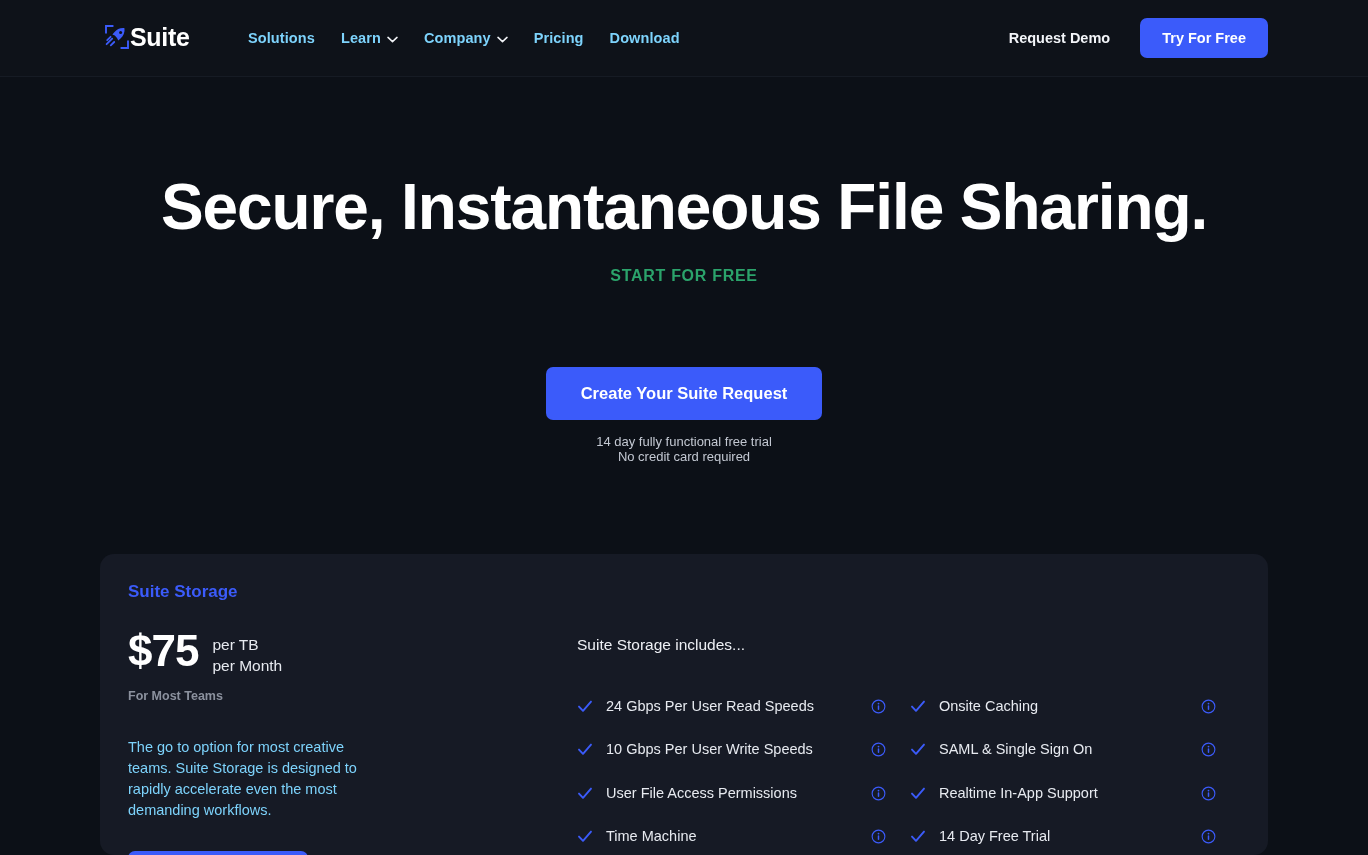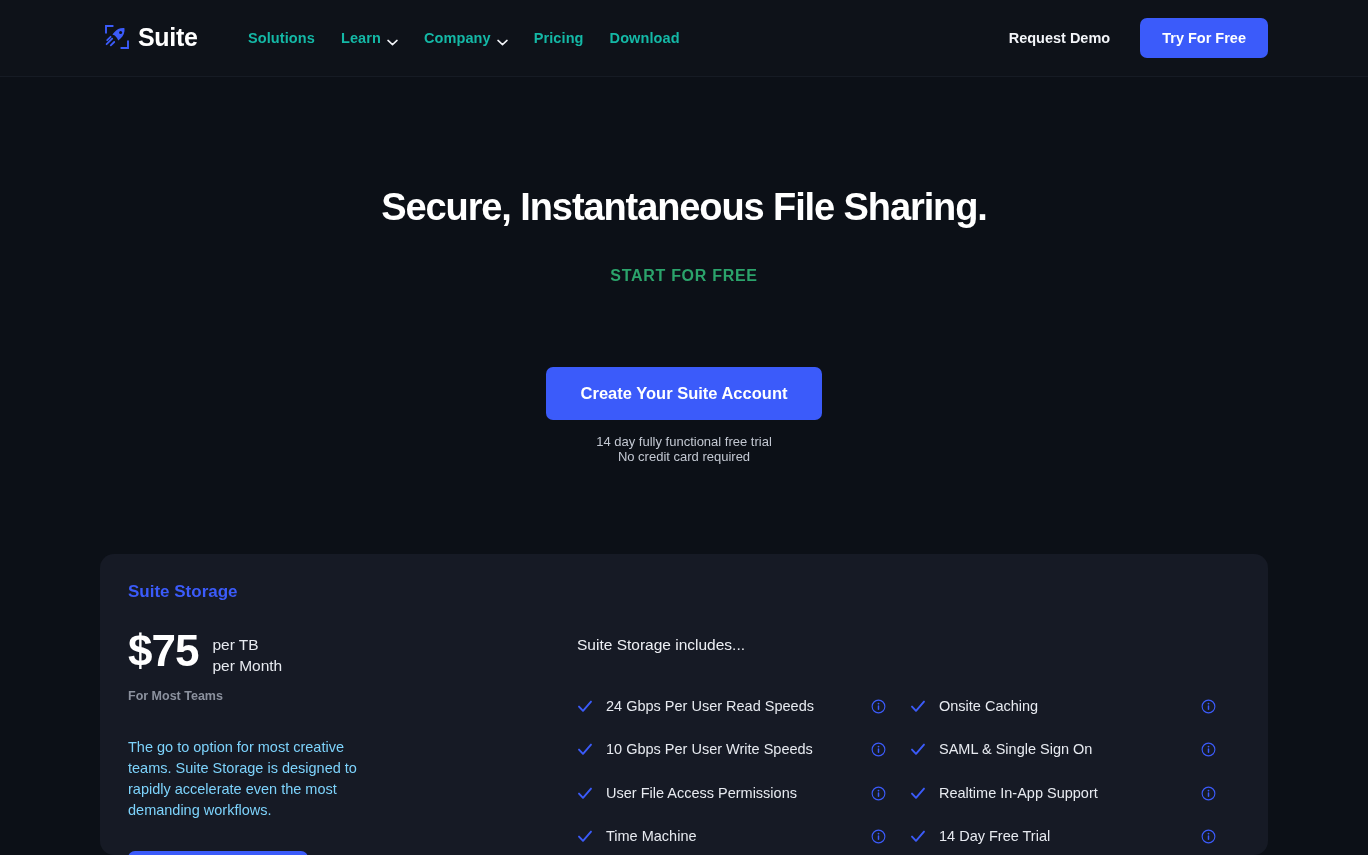--- a/index.html
+++ b/index.html
@@ -11,45 +11,45 @@
   }
   .page { position:relative; width:1368px; height:855px; background:#0c1017; }
 
   
   .header {
     position:absolute; top:0; left:0; width:1368px; height:77px;
     background:#0e1219;
     border-bottom:1px solid #161b24;
     display:flex; align-items:center;
   }
-  .brand { position:absolute; left:104px; top:24px; display:flex; align-items:center; gap:8px; cursor:pointer; }
+  .brand { position:absolute; left:104px; top:24px; display:flex; align-items:center; cursor:pointer; }
   .brand-mark { width:26px; height:26px; display:block; }
   .brand-text { font-size:25px; font-weight:700; color:#ffffff; letter-spacing:-0.3px; line-height:26px; }
 
   .nav { position:absolute; left:248px; top:30px; display:flex; align-items:center; gap:26px; }
   .nav-item {
-    display:flex; align-items:flex-end; gap:6px;
-    color:#14b8a6; font-size:14.5px; font-weight:700; letter-spacing:0.1px;
+    display:flex; align-items:center; gap:6px;
+    color:#7dd3fc; font-size:14.5px; font-weight:700; letter-spacing:0.1px;
     cursor:pointer; white-space:nowrap;
   }
   .chev { width:11px; height:7px; display:block; margin-top:2px; }
 
   .hdr-right { position:absolute; right:100px; top:18px; display:flex; align-items:center; gap:30px; }
   .request-demo { color:#f2f4f8; font-size:14.5px; font-weight:700; cursor:pointer; white-space:nowrap; }
   .try-free {
     background:#3b5bfa; color:#ffffff; font-size:14.5px; font-weight:700;
     padding:12px 22px; border-radius:7px; border:none; cursor:pointer; white-space:nowrap;
     line-height:16px;
   }
 
   
   .hero { position:absolute; top:77px; left:0; width:1368px; text-align:center; }
   .hero-title {
     margin-top:100px;
-    font-size:38px; font-weight:700; color:#ffffff; letter-spacing:-1.1px;
+    font-size:64px; font-weight:700; color:#ffffff; letter-spacing:-1.1px;
     line-height:60px;
     text-align:center;
   }
   .hero-kicker {
     margin-top:30px;
     font-size:16px; font-weight:700; color:#2ba36b; letter-spacing:0.7px;
   }
   .cta-wrap { margin-top:82px; }
   .cta-btn {
     background:#3b5bfa; color:#ffffff; border:none; border-radius:7px;
@@ -149,21 +149,21 @@
     <div class="hdr-right">
       <span class="request-demo">Request Demo</span>
       <button class="try-free">Try For Free</button>
     </div>
   </div>
 
   <div class="hero">
     <div class="hero-title">Secure, Instantaneous File Sharing.</div>
     <div class="hero-kicker">START FOR FREE</div>
     <div class="cta-wrap">
-      <button class="cta-btn">Create Your Suite Account</button>
+      <button class="cta-btn">Create Your Suite Request</button>
       <div class="cta-note">
         <div>14 day fully functional free trial</div>
         <div>No credit card required</div>
       </div>
     </div>
   </div>
 
   <div class="card">
     <div class="card-title">Suite Storage</div>
 

